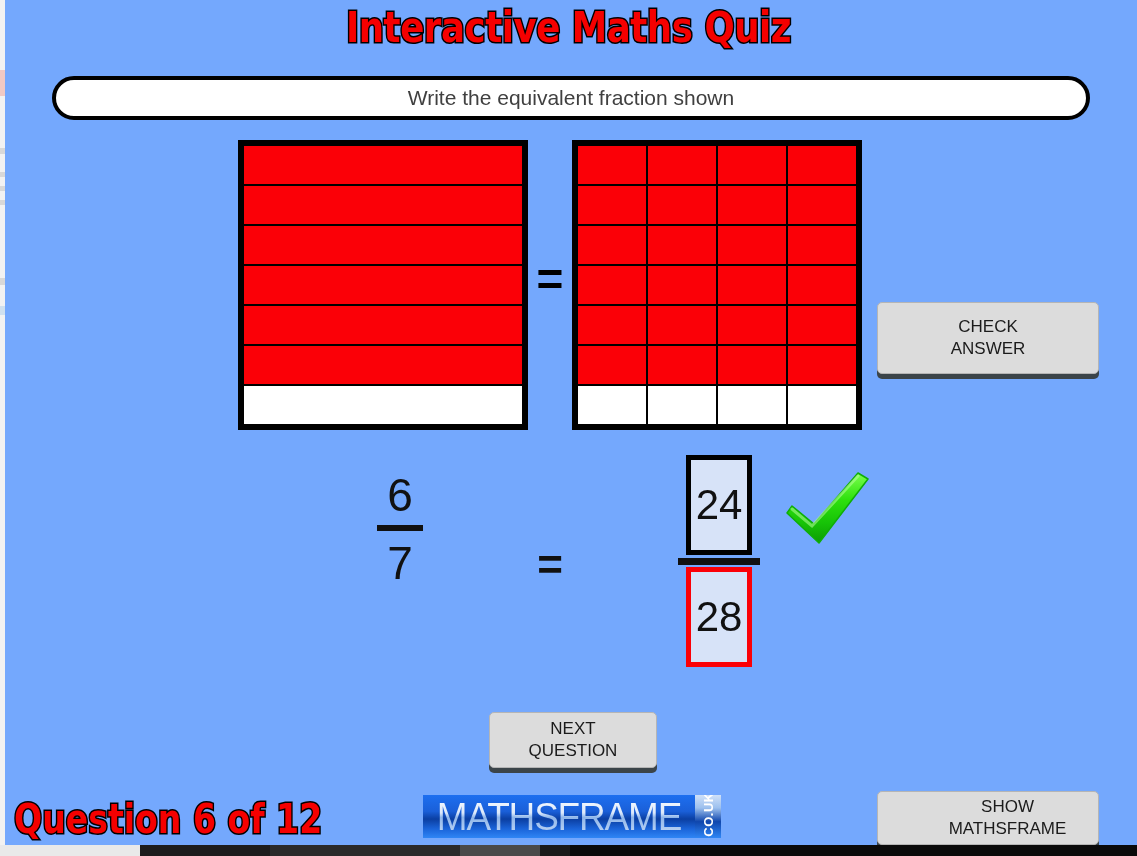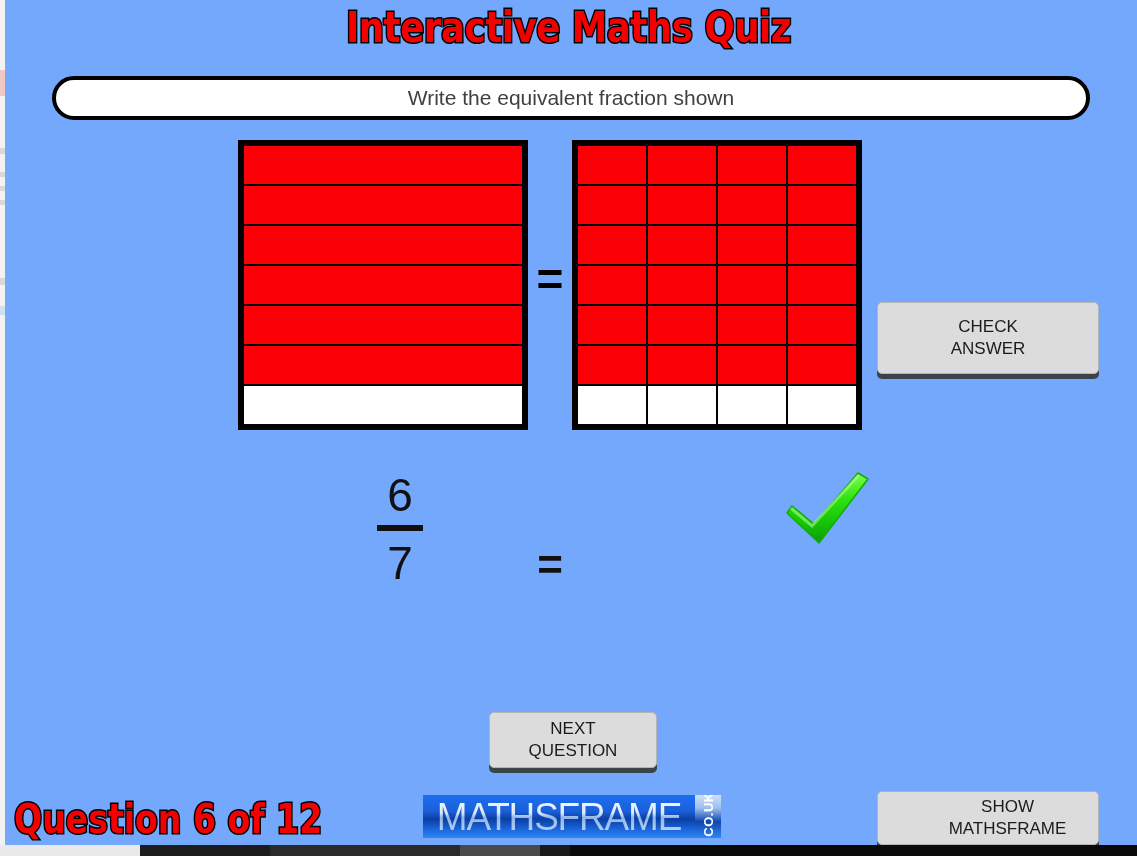--- a/index.html
+++ b/index.html
@@ -367,20 +367,25 @@
 
   <div class="equation">
     <div class="frac-left">
       <div class="frac-num">6</div>
       <div class="frac-bar"></div>
       <div class="frac-den">7</div>
     </div>
 
     <div class="eq-equals">=</div>
 
+    <div class="frac-answer">
+      <div class="ansbox numerator">24</div>
+      <div class="ans-bar"></div>
+      <div class="ansbox denominator">28</div>
+    </div>
 
     <div class="tick">
       <svg width="96" height="92" viewBox="0 0 96 92" xmlns="http://www.w3.org/2000/svg">
         <defs>
           <linearGradient id="tickgrad" x1="0" y1="0" x2="0" y2="1">
             <stop offset="0%" stop-color="#7bff4d"></stop>
             <stop offset="38%" stop-color="#2ee10e"></stop>
             <stop offset="72%" stop-color="#16c207"></stop>
             <stop offset="100%" stop-color="#0e9c05"></stop>
           </linearGradient>

